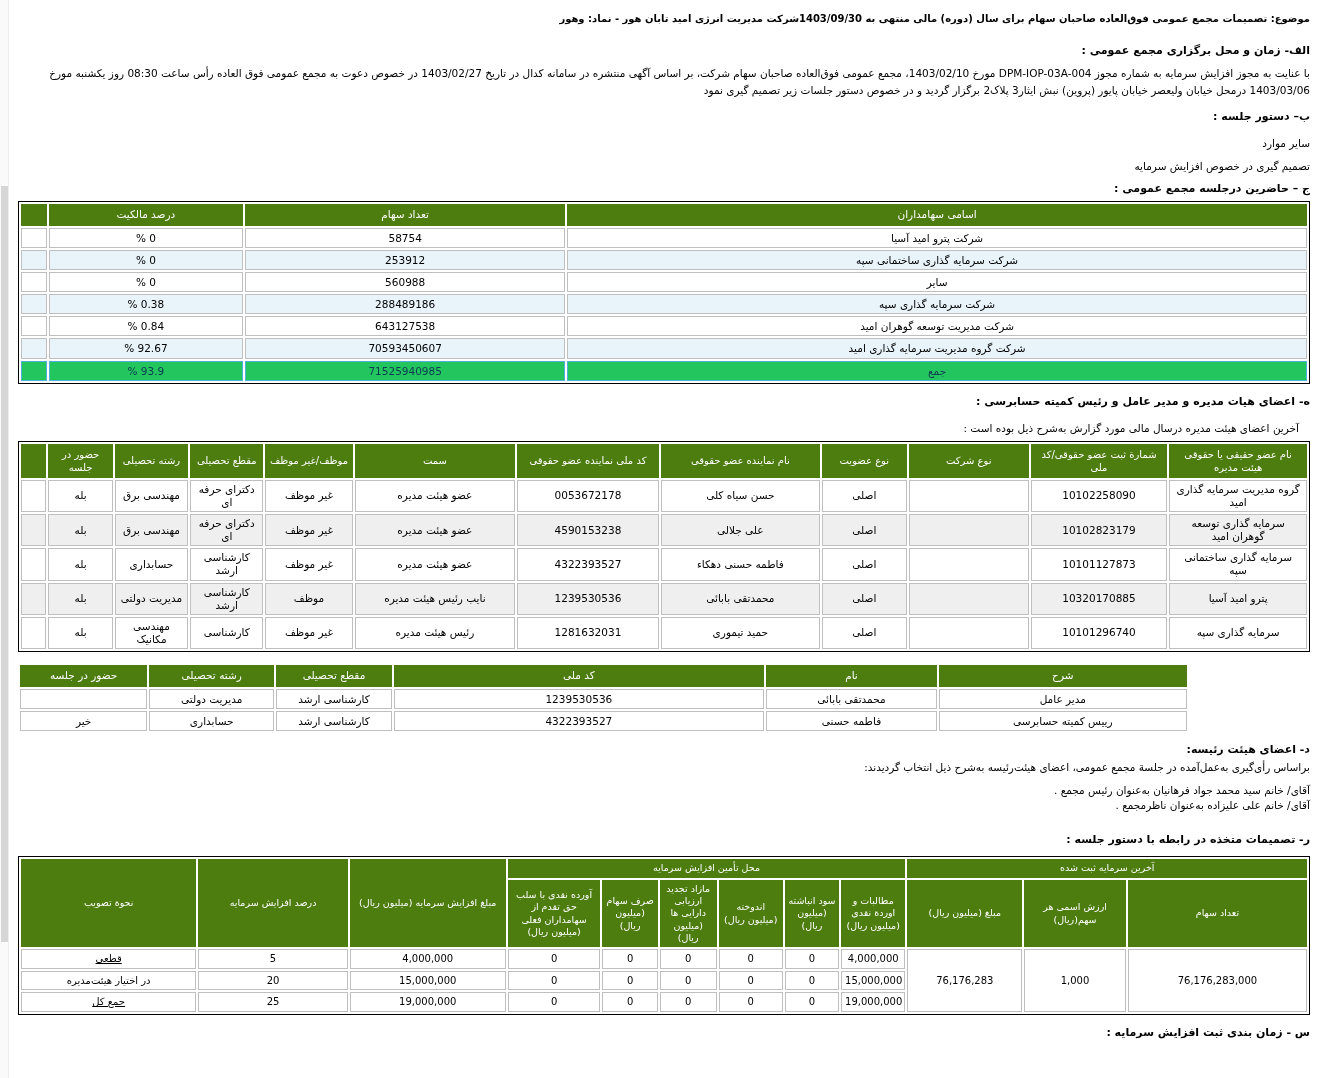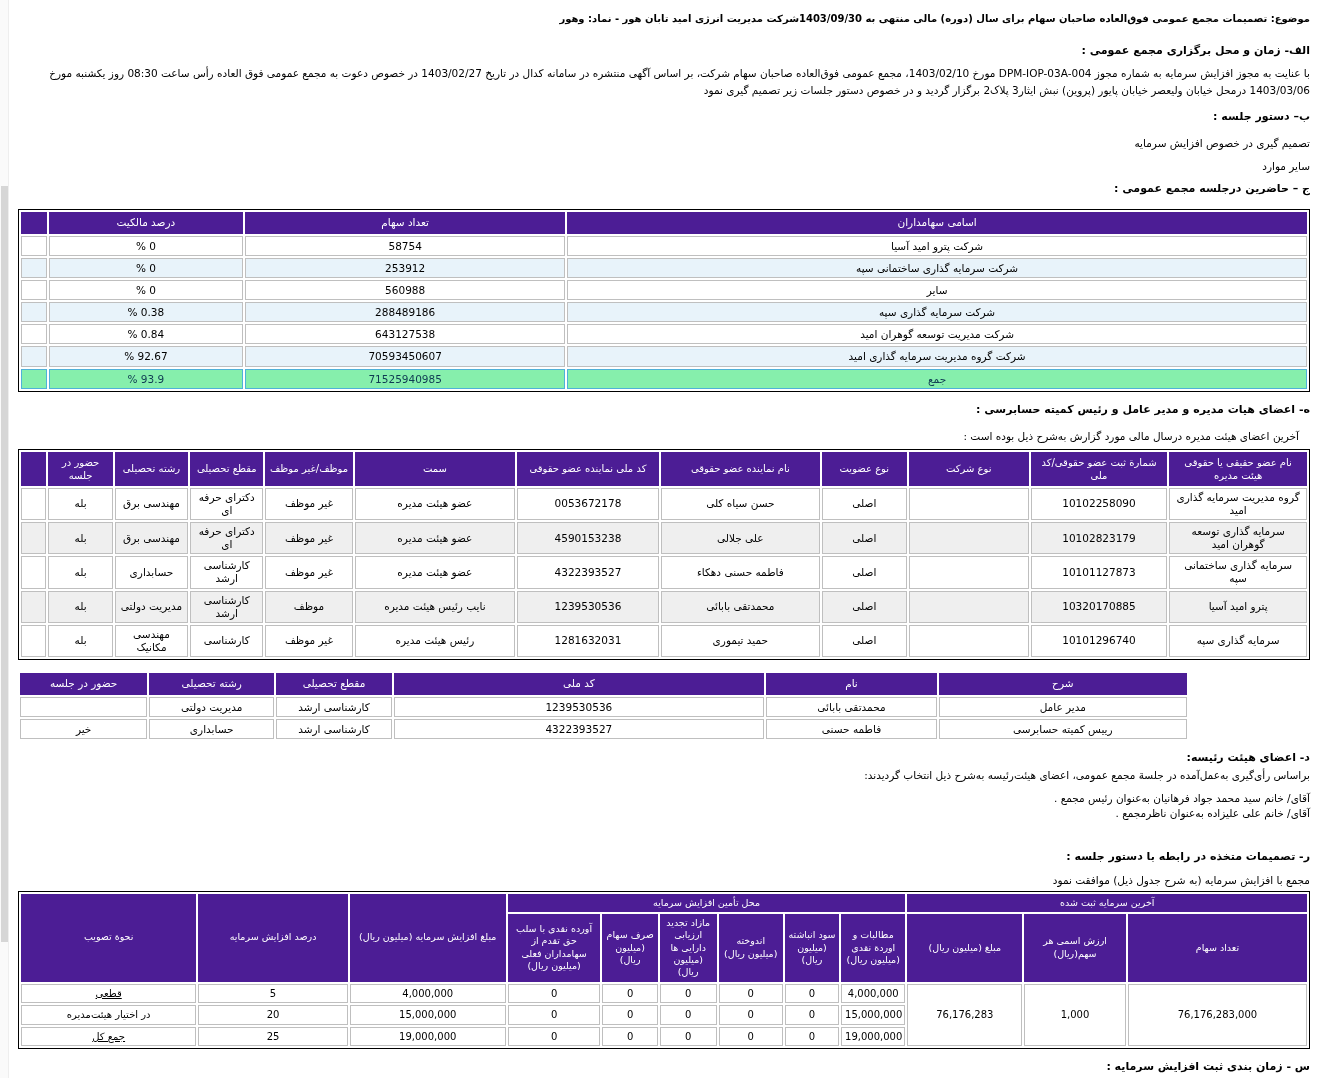--- a/index.html
+++ b/index.html
@@ -11,48 +11,48 @@
   .title { font-size:10px; font-weight:bold; margin:0 0 18px 0; }
   .sec-head { font-size:11px; font-weight:bold; margin:0; }
   .subtitle { margin:11px; }
   p { margin:0; }
 
   .sec-a .sec-head { margin-bottom:7px; }
   .sec-a .body-text { line-height:1.6; margin-bottom:11px; }
   .sec-b .sec-head { margin-bottom:11px; }
   .agenda-item { margin-bottom:9px; }
   .sec-b { margin-bottom:3px; }
-  .sec-j .sec-head { margin-bottom:12px; }
+  .sec-j .sec-head { margin-bottom:4px; }
 
   
   table.tbl { width:100%; border-collapse:separate; border-spacing:2px; background:#fff; table-layout:fixed; }
   table.frame { border:1px solid #000; }
-  table.tbl th { background:#4c1d95; color:#fff; font-weight:normal; text-align:center; vertical-align:middle; padding:4px 3px; line-height:1.3; overflow:hidden; }
+  table.tbl th { background:#4d7c0f; color:#fff; font-weight:normal; text-align:center; vertical-align:middle; padding:4px 3px; line-height:1.3; overflow:hidden; }
   table.tbl td { border:1px solid #BFBFBF; padding:2px 5px; text-align:center; vertical-align:middle; background:#fff; overflow:hidden; }
   td.ta-r { text-align:right; }
   td.num, span.num { direction:ltr; unicode-bidi:embed; }
   tr.stripe-blue td { background:#E8F3FA; }
   tr.stripe-grey td { background:#EFEFEF; }
-  tr.total-row td { background:#86efac; border-color:#4FB1D8; color:#0E3A52; }
+  tr.total-row td { background:#22c55e; border-color:#4FB1D8; color:#0E3A52; }
   td.tan { background:#FBE3AE; }
   td.ul { text-decoration:underline; }
   .mb { margin-bottom:11px; }
 
   .sec-e .sec-head { margin-bottom:1px; }
   .sec-e .subtitle { margin-bottom:6px; }
   table.board td { padding:2px 4px; line-height:1.25; }
   table.board th { font-size:10px; }
 
   .ceo-wrap { width:90.6%; margin:0 auto 10px 0; }
   .ceo-title { margin:0 0 3px 0; }
 
   .sec-d .sec-head { margin-bottom:2px; }
   .sec-d .intro { margin-bottom:9px; }
   .member-line { line-height:1.45; }
-  .sec-d { margin-bottom:28px; }
+  .sec-d { margin-bottom:19px; }
 
   .sec-r .sec-head { margin-bottom:9px; }
   .approval-note { margin-bottom:3px; }
   table.dec th { font-size:9.5px; padding:3px 2px; }
   table.dec td { font-size:10px; padding:2px 3px; }
 
   .sec-s .sec-head { margin-bottom:6px; }
 
   
   .scroll-track { position:absolute; top:0; left:0; width:9px; height:1078px; background:#FAFAFA; border-right:1px solid #EEE; }
@@ -66,22 +66,22 @@
 
   <p class="title">موضوع: تصمیمات مجمع عمومی فوق‌العاده صاحبان سهام برای سال (دوره) مالی منتهی به 1403/09/30شرکت مدیریت انرژی امید تابان هور - نماد: وهور</p>
 
   <div class="sec-a">
     <p class="sec-head">الف- زمان و محل برگزاری مجمع عمومی :</p>
     <p class="body-text">با عنایت به مجوز افزایش سرمایه به شماره مجوز DPM-IOP-03A-004 مورخ 1403/02/10، مجمع عمومی فوق‌العاده صاحبان سهام شرکت، بر اساس آگهی منتشره در سامانه کدال در تاریخ 1403/02/27 در خصوص دعوت به مجمع عمومی فوق العاده رأس ساعت 08:30 روز یکشنبه مورخ 1403/03/06 درمحل خیابان ولیعصر خیابان پایور (پروین) نبش ایثار3 پلاک2   برگزار گردید و در خصوص دستور جلسات زیر تصمیم گیری نمود</p>
   </div>
 
   <div class="sec-b">
     <p class="sec-head">ب– دستور جلسه :</p>
+    <p class="agenda-item">سایر موارد</p>
     <p class="agenda-item">تصمیم گیری در خصوص افزایش سرمایه</p>
-    <p class="agenda-item">سایر موارد</p>
   </div>
 
   <div class="sec-j">
     <p class="sec-head">ج – حاضرین درجلسه مجمع عمومی :</p>
     <table class="tbl frame mb">
       <colgroup>
             <col style="width:57.8%">
             <col style="width:25%">
             <col style="width:15.2%">
             <col style="width:2%">
@@ -293,21 +293,20 @@
 
   <div class="sec-d">
     <p class="sec-head">د- اعضای هیئت رئیسه:</p>
     <p class="intro">براساس رأی‌گیری به‌عمل‌آمده در جلسة مجمع عمومی، اعضای هیئت‌رئیسه به‌شرح ذیل انتخاب گردیدند:</p>
     <p class="member-line">آقای/ خانم  سید محمد جواد فرهانیان  به‌عنوان رئیس مجمع .</p>
     <p class="member-line">آقای/ خانم  علی علیزاده  به‌عنوان ناظرمجمع .</p>
   </div>
 
   <div class="sec-r">
     <p class="sec-head">ر- تصمیمات متخذه در رابطه با دستور جلسه :</p>
-    <p class="approval-note">مجمع با افزایش سرمایه (به شرح جدول ذیل) موافقت نمود</p>
     <table class="tbl frame dec mb">
       <colgroup>
         <col style="width:13.9%">
             <col style="width:7.9%">
             <col style="width:8.9%">
             <col style="width:5%">
         <col style="width:4.2%">
             <col style="width:5%">
             <col style="width:4.4%">
             <col style="width:4.3%">

